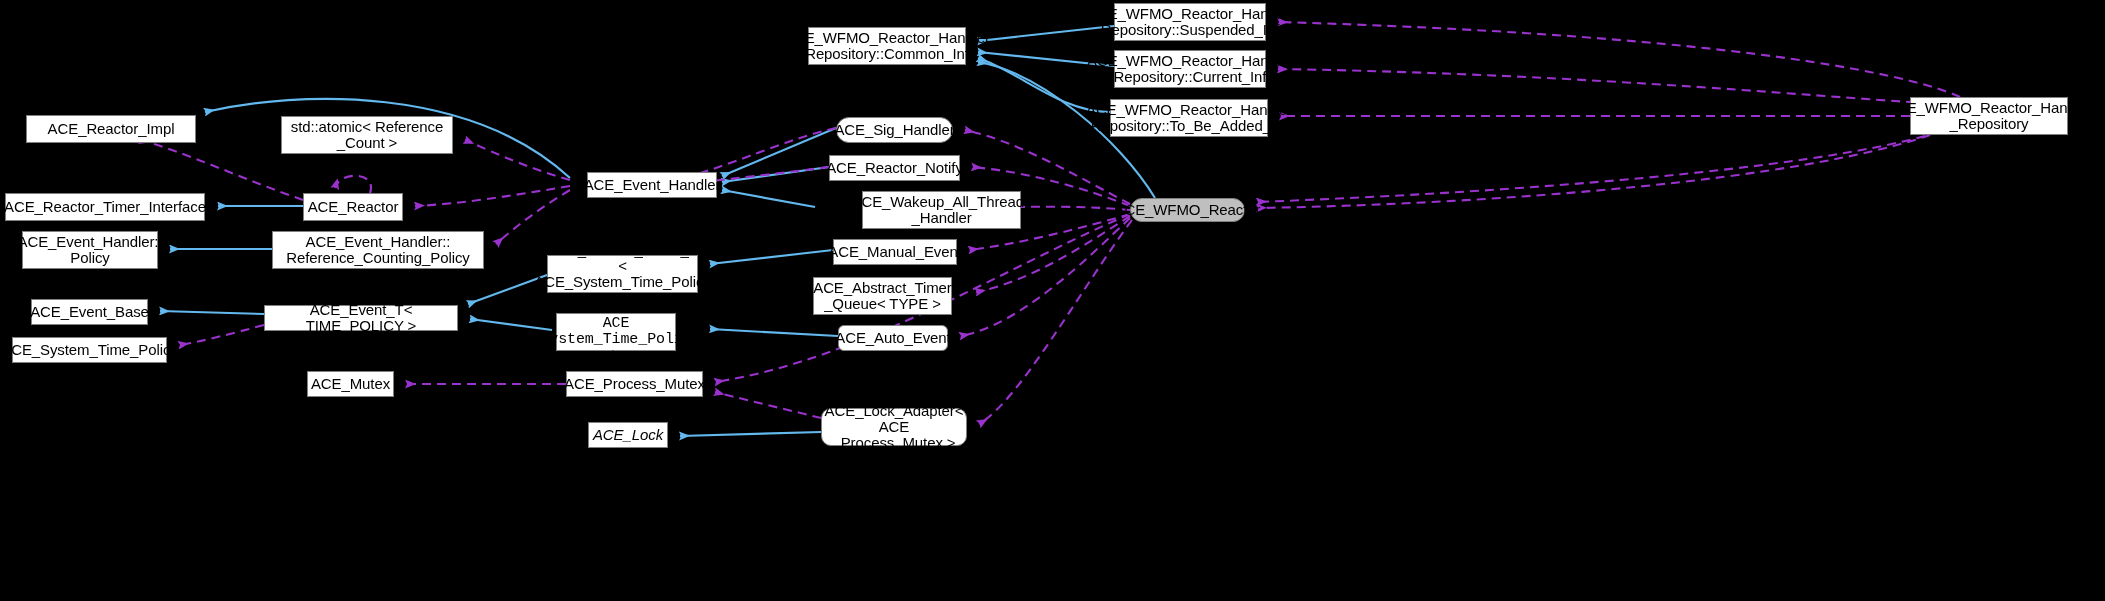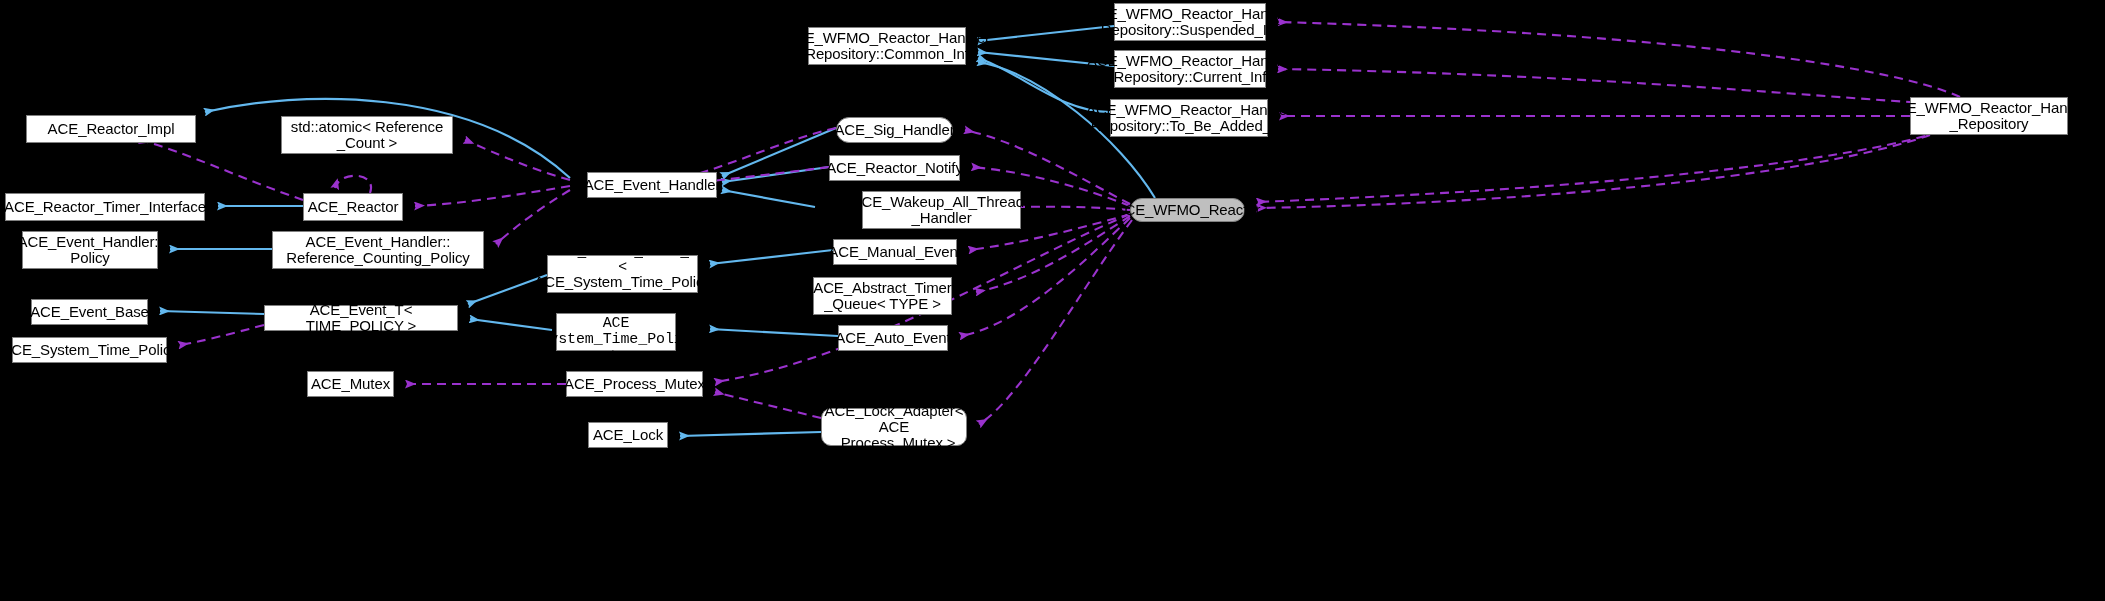--- a/index.html
+++ b/index.html
@@ -157,35 +157,35 @@
       <div class="node" style="left: 5px; top: 193px; width: 200px; height: 28px;">ACE_Reactor_Timer_Interface</div>
       <div class="node" style="left: 303px; top: 193px; width: 100px; height: 28px;">ACE_Reactor</div>
       <div class="node" style="left: 22px; top: 231px; width: 136px; height: 38px;">ACE_Event_Handler::
 Policy</div>
       <div class="node" style="left: 272px; top: 231px; width: 212px; height: 38px;">ACE_Event_Handler::
 Reference_Counting_Policy</div>
       <div class="node" style="left: 31px; top: 299px; width: 117px; height: 26px;">ACE_Event_Base</div>
       <div class="node" style="left: 12px; top: 337px; width: 155px; height: 26px;">ACE_System_Time_Policy</div>
       <div class="node" style="left: 264px; top: 305px; width: 194px; height: 26px;">ACE_Event_T&lt; TIME_POLICY &gt;</div>
       <div class="node" style="left: 307px; top: 371px; width: 87px; height: 26px;">ACE_Mutex</div>
-      <div class="node" style="left: 588px; top: 422px; width: 80px; height: 26px;">ACE_Lock</div>
+      <div class="node" style="left: 588px; top: 422px; width: 80px; height: 26px; font-style: italic;">ACE_Lock</div>
       <div class="node" style="left: 570px; top: 172px; width: 130px; height: 26px; margin-left: 17px;">ACE_Event_Handler</div>
       <div class="node" style="left: 547px; top: 255px; width: 151px; height: 38px;">ACE_Manual_Event_T
 &lt; ACE_System_Time_Policy &gt;</div>
       <div class="node" style="left: 556px; top: 313px; width: 120px; height: 38px; font-family: Liberation Mono, monospace;">ACE_Auto_Event_T&lt; ACE
 _System_Time_Policy &gt;</div>
       <div class="node" style="left: 566px; top: 371px; width: 137px; height: 26px;">ACE_Process_Mutex</div>
       <div class="node" style="left: 836px; top: 117px; width: 117px; height: 26px; border-radius: 13px;">ACE_Sig_Handler</div>
       <div class="node" style="left: 829px; top: 155px; width: 131px; height: 26px;">ACE_Reactor_Notify</div>
       <div class="node" style="left: 815px; top: 191px; width: 159px; height: 38px; margin-left: 47px;">ACE_Wakeup_All_Threads
 _Handler</div>
       <div class="node" style="left: 833px; top: 239px; width: 124px; height: 26px;">ACE_Manual_Event</div>
       <div class="node" style="left: 813px; top: 277px; width: 139px; height: 38px;">ACE_Abstract_Timer
 _Queue&lt; TYPE &gt;</div>
-      <div class="node" style="left: 838px; top: 325px; width: 110px; height: 26px;">ACE_Auto_Event</div>
+      <div class="node" style="left: 838px; top: 325px; width: 110px; height: 26px; border-radius: 6px;">ACE_Auto_Event</div>
       <div class="node" style="left: 821px; top: 408px; width: 146px; height: 38px; border-radius: 10px;">ACE_Lock_Adapter&lt; ACE
 _Process_Mutex &gt;</div>
       <div class="node" style="left: 808px; top: 27px; width: 158px; height: 38px;">ACE_WFMO_Reactor_Handler
 _Repository::Common_Info</div>
       <div class="node focus" style="left: 1130px; top: 198px; width: 115px; height: 24px;">ACE_WFMO_Reactor</div>
       <div class="node" style="left: 1114px; top: 3px; width: 152px; height: 38px;">ACE_WFMO_Reactor_Handler
 _Repository::Suspended_Info</div>
       <div class="node" style="left: 1114px; top: 50px; width: 152px; height: 38px;">ACE_WFMO_Reactor_Handler
 _Repository::Current_Info</div>
       <div class="node" style="left: 1110px; top: 99px; width: 158px; height: 38px;">ACE_WFMO_Reactor_Handler

